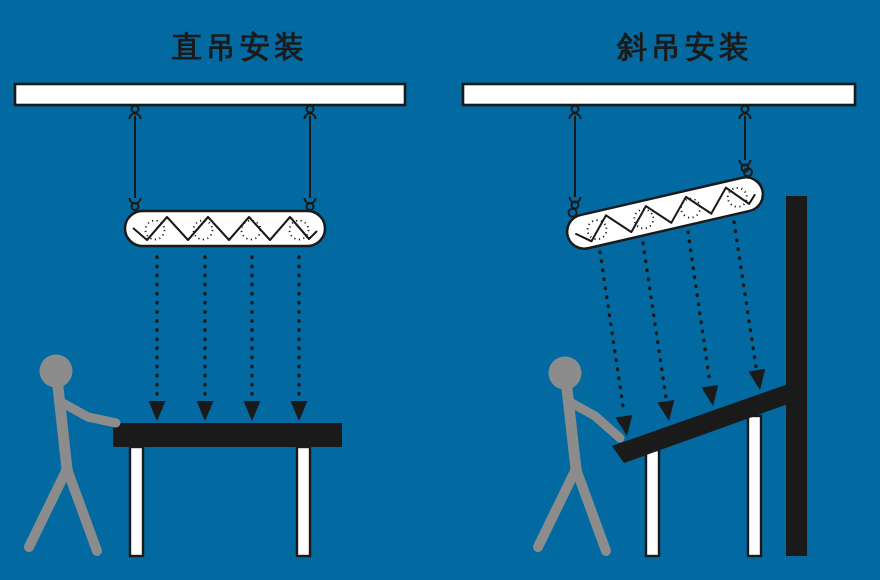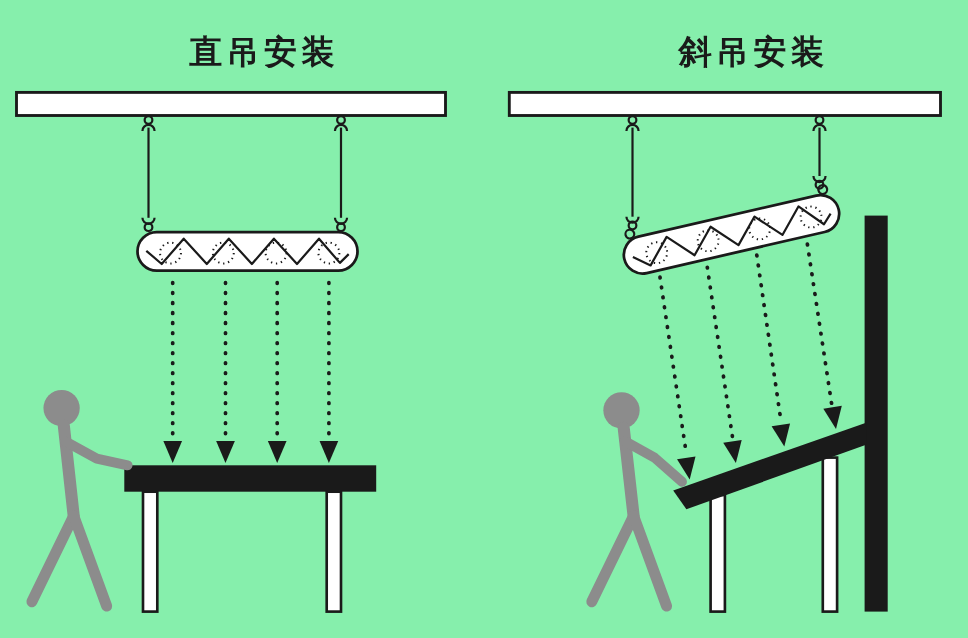--- a/index.html
+++ b/index.html
@@ -1,16 +1,16 @@
 <!DOCTYPE html>
 <html><head>
 <meta charset="utf-8">
 <style>
   html,body{margin:0;padding:0;background:#ffffff;}
-  .stage{position:relative;width:880px;height:580px;background:#86efac;overflow:hidden;}
+  .stage{position:relative;width:880px;height:580px;background:#0369a1;overflow:hidden;}
   svg{display:block;}
   .title{font:bold 30px "DejaVu Sans","Liberation Sans",sans-serif;fill:#1a1a1a;letter-spacing:4px;text-anchor:middle;}
   .beam{fill:#ffffff;stroke:#1a1a1a;stroke-width:2.6;}
   .capsule{fill:#ffffff;stroke:#1a1a1a;stroke-width:2.5;}
   .zigzag{fill:none;stroke:#1a1a1a;stroke-width:2;stroke-linejoin:round;}
   .dotted-circle{fill:none;stroke:#1a1a1a;stroke-width:1.8;stroke-dasharray:1.2 3.4;}
   .wire{stroke:#1a1a1a;stroke-width:2;fill:none;}
   .eyelet{fill:none;stroke:#1a1a1a;stroke-width:2;}
   .dots{stroke:#1a1a1a;stroke-width:3.4;stroke-dasharray:0.6 8.5;stroke-linecap:round;fill:none;}
   .dark-fill{fill:#1a1a1a;stroke:none;}

